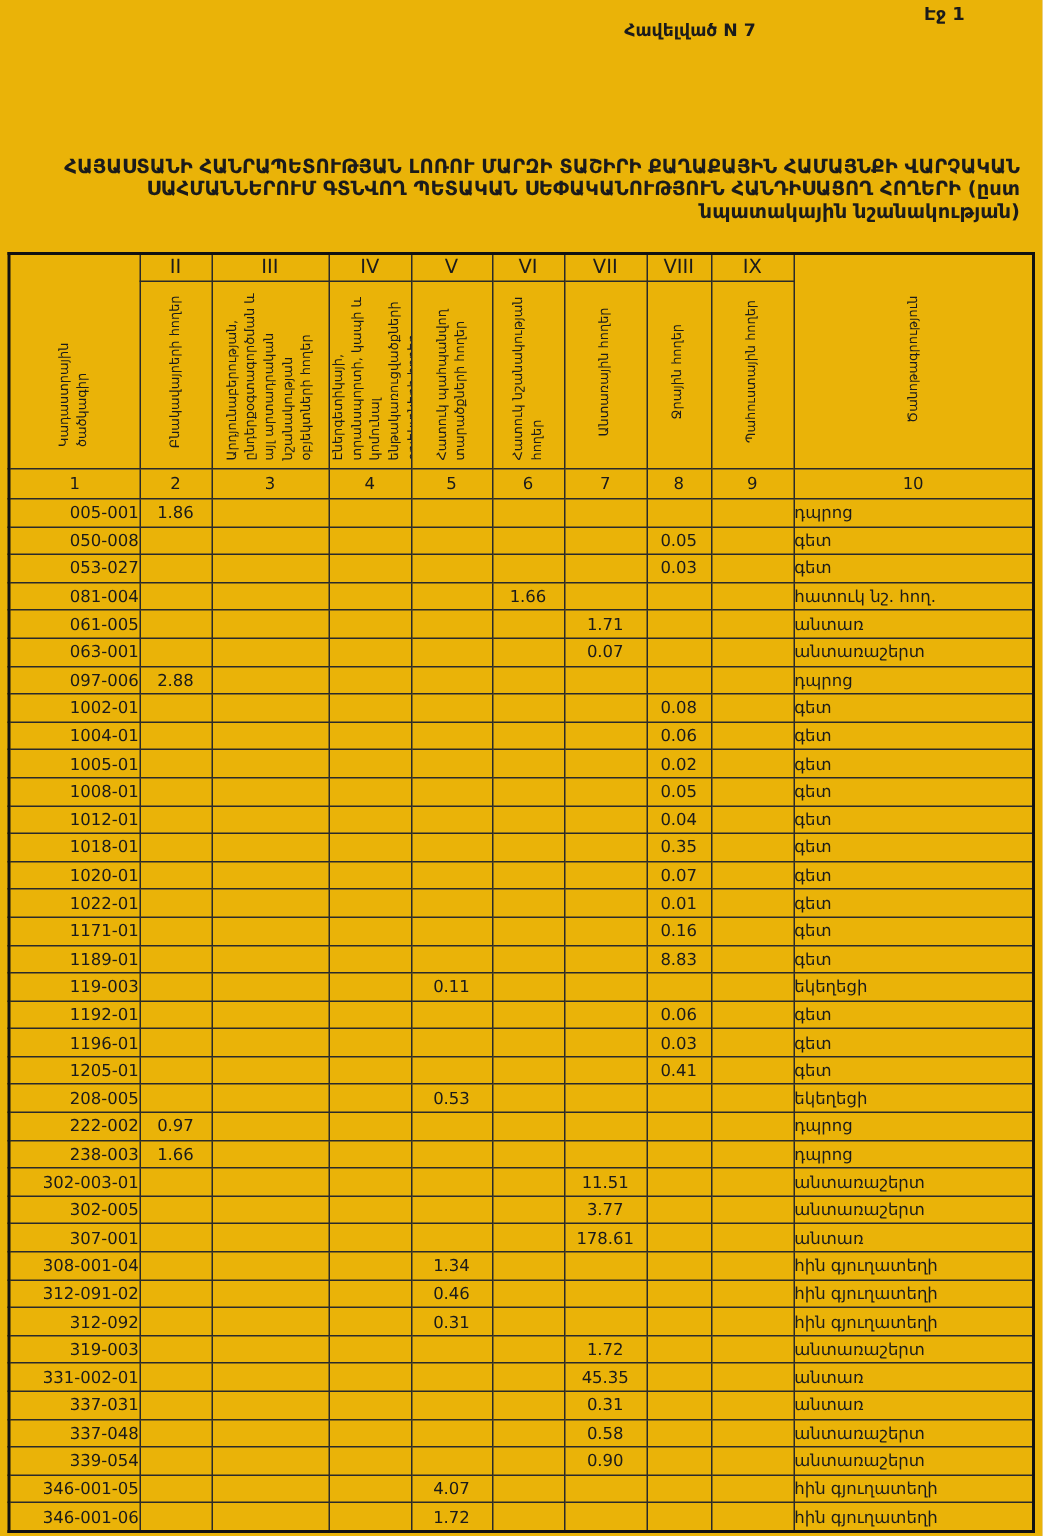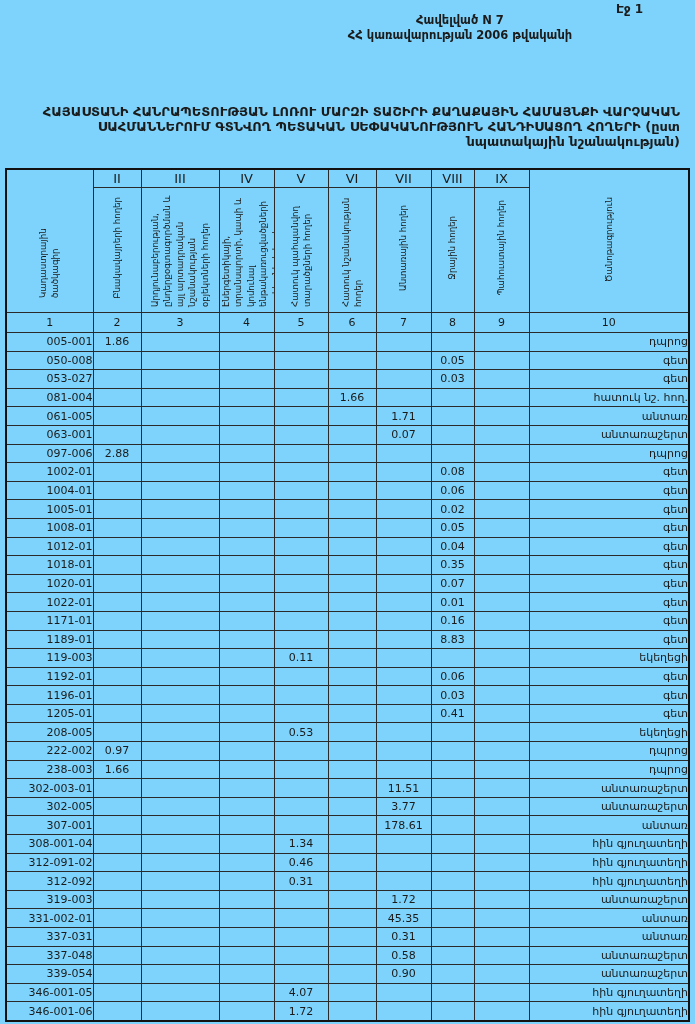--- a/index.html
+++ b/index.html
@@ -1,17 +1,17 @@
 <!DOCTYPE html>
 <html><head>
 <meta charset="utf-8">
 <style>
   html,body{margin:0;padding:0;background:#e8e8e8;}
   .page{
-    position:relative;width:695px;height:1024px;background:#7dd3fc;
+    position:relative;width:695px;height:1024px;background:#eab308;
     font-family:"DejaVu Sans",sans-serif;color:#1b1b1b;overflow:hidden;
     margin:0 auto;
   }
   .page-num{position:absolute;left:616px;top:2px;font-size:12px;font-weight:bold;}
   .appendix{position:absolute;left:240px;top:13px;width:440px;text-align:center;
     font-size:11.5px;font-weight:bold;line-height:15px;}
   .doc-type{position:absolute;left:0;top:87px;width:100%;text-align:center;
     font-size:13px;font-weight:bold;letter-spacing:7px;}
   .doc-title{position:absolute;left:15px;top:104px;width:665px;text-align:right;
     font-size:13px;font-weight:bold;line-height:15px;}
@@ -28,32 +28,31 @@
   th.lblcell{height:124px;vertical-align:middle;text-align:center;}
   .rot{
     writing-mode:vertical-rl;transform:rotate(180deg);
     font-size:8.6px;line-height:1.45;max-height:118px;
     display:inline-block;text-align:left;font-weight:normal;
   }
   td.num{height:19px;text-align:center;font-size:11px;font-weight:bold;border-top:2px solid #111;border-bottom:2px solid #111;}
   tr.data-row td{height:17.6px;font-size:11px;}
   td.code{text-align:right;padding-left:3px;}
   td.val{text-align:center;}
-  td.note{text-align:right;padding-left:4px;}
+  td.note{text-align:left;padding-left:4px;}
 </style>
 </head>
 <body>
 
 <div class="page">
 
   <div class="page-num">Էջ 1</div>
 
   <div class="appendix">
     <div>Հավելված N 7</div>
-    <div>ՀՀ կառավարության 2006 թվականի</div>
   </div>
 
 
   <div class="doc-title">ՀԱՅԱՍՏԱՆԻ ՀԱՆՐԱՊԵՏՈՒԹՅԱՆ ԼՈՌՈՒ ՄԱՐԶԻ ՏԱՇԻՐԻ ՔԱՂԱՔԱՅԻՆ ՀԱՄԱՅՆՔԻ ՎԱՐՉԱԿԱՆ ՍԱՀՄԱՆՆԵՐՈՒՄ ԳՏՆՎՈՂ ՊԵՏԱԿԱՆ ՍԵՓԱԿԱՆՈՒԹՅՈՒՆ ՀԱՆԴԻՍԱՑՈՂ ՀՈՂԵՐԻ (ըստ նպատակային նշանակության)</div>
 
   <table class="cad">
     <colgroup>
       <col style="width:87px">
         <col style="width:48px">
         <col style="width:78px">

